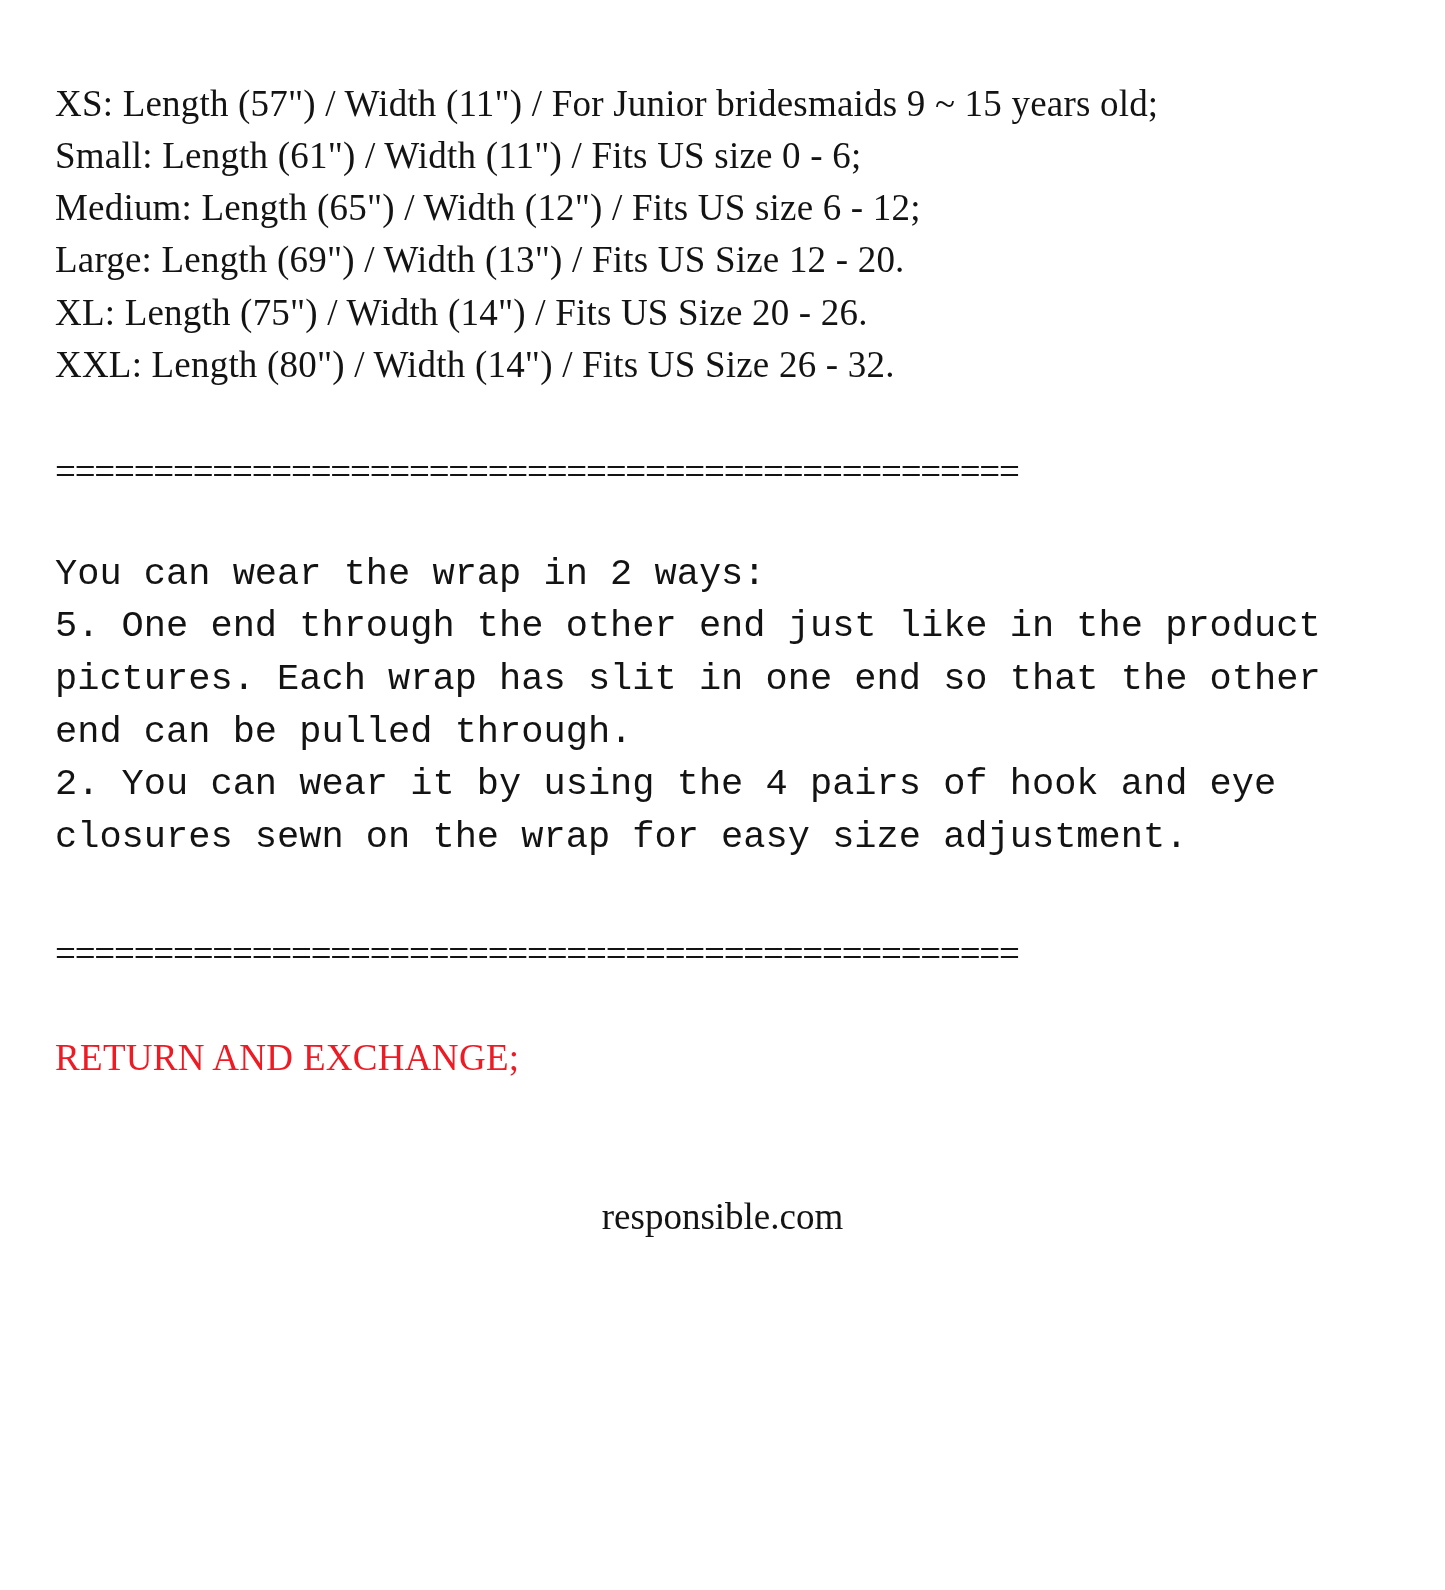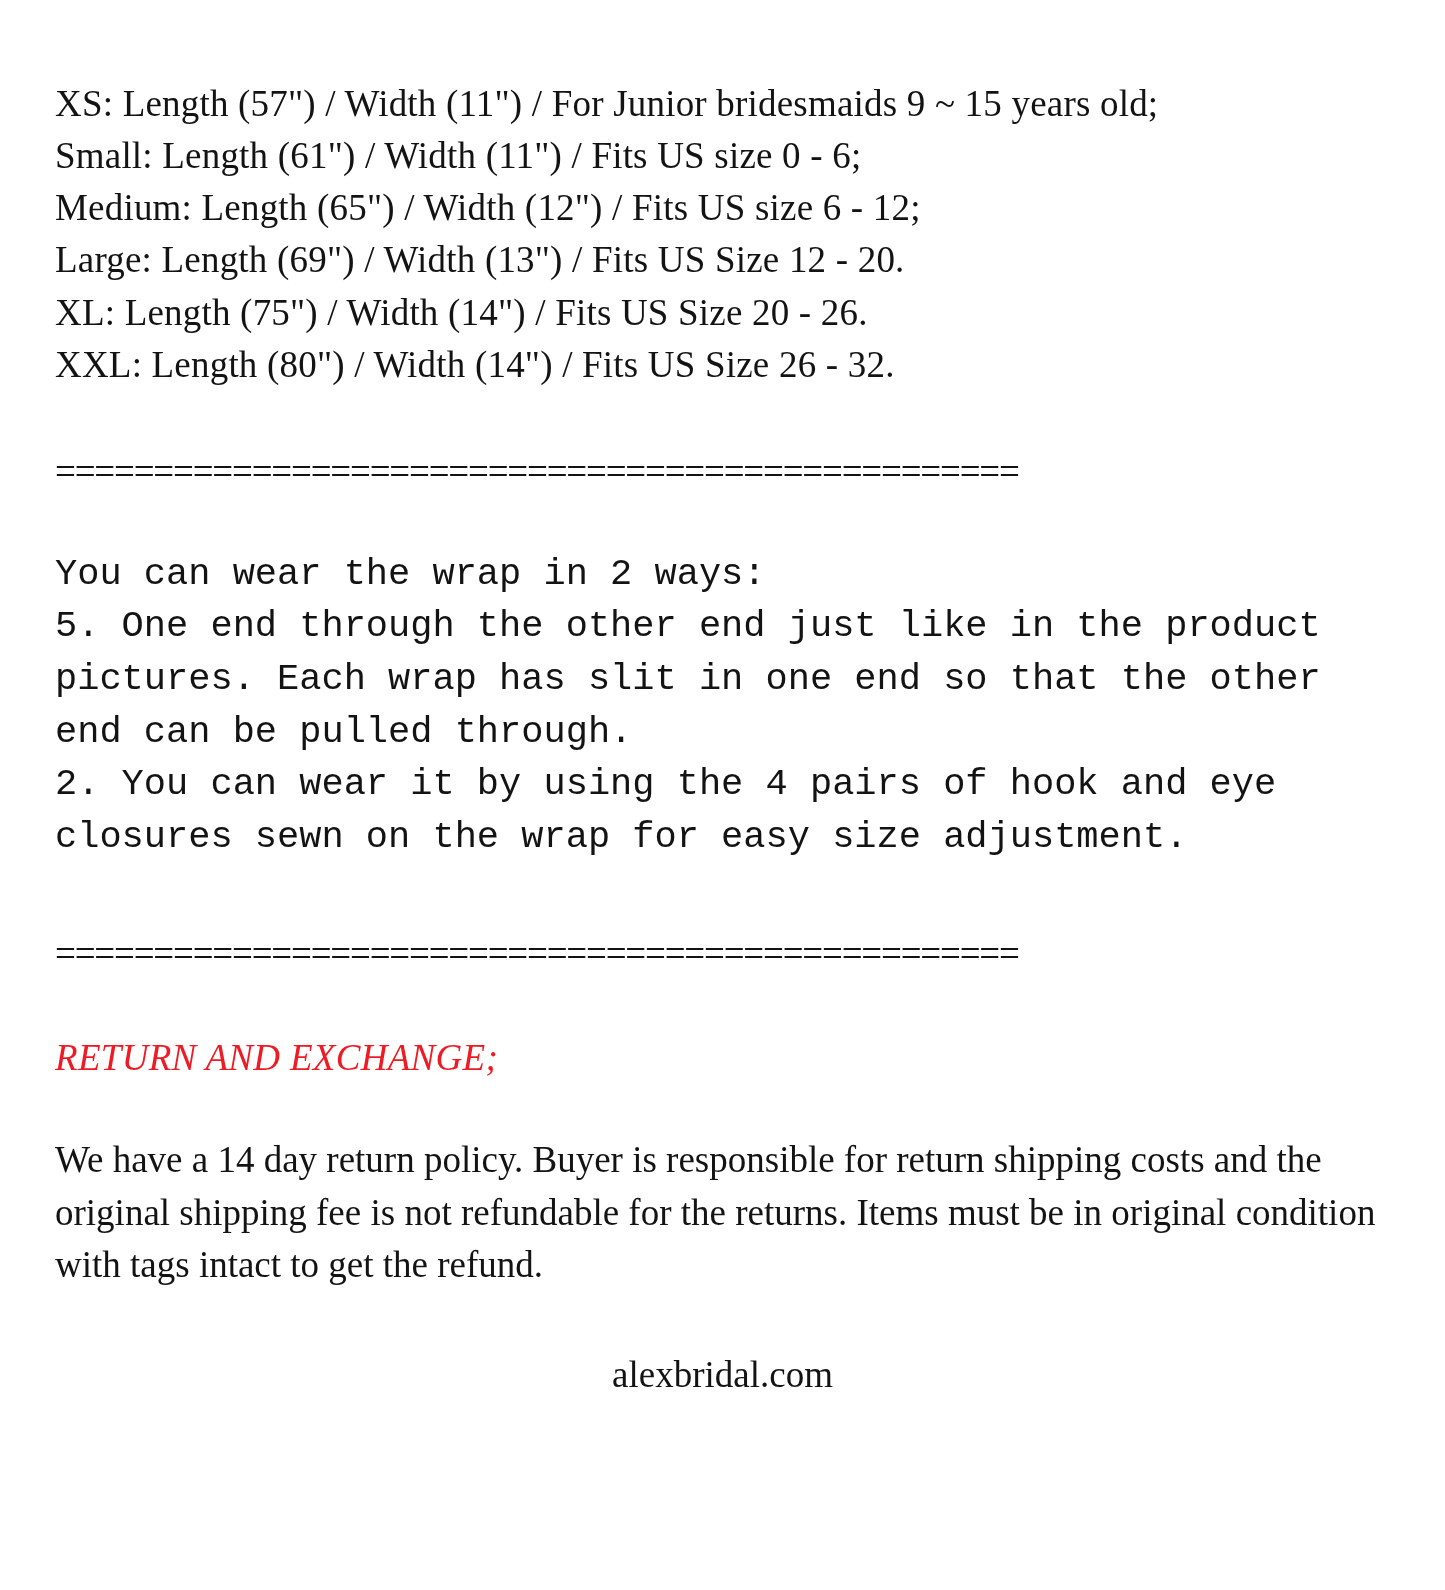--- a/index.html
+++ b/index.html
@@ -47,21 +47,20 @@
     max-width: 1330px;
     font-family: Liberation Mono, monospace;
   }
   .gap-before-rule2 { height: 72px; }
   .gap-after-rule2 { height: 62px; }
   .return-heading {
     font-size: 37px;
     line-height: 1.3;
     color: #ee1b24;
     letter-spacing: 0.3px;
-    font-style: italic;
   }
   .gap-heading { height: 52px; }
   .policy {
     font-size: 37px;
     line-height: 1.42;
     color: #131313;
     max-width: 1340px;
   }
   .gap-policy { height: 58px; }
   .sites {
@@ -99,21 +98,20 @@
   </div>
 
   <div class="gap-before-rule2"></div>
   <div class="rule">=================================================</div>
   <div class="gap-after-rule2"></div>
 
   <div class="return-heading">RETURN AND EXCHANGE;</div>
 
   <div class="gap-heading"></div>
 
-  <div class="policy">We have a 14 day return policy. Buyer is responsible for return shipping costs and the original shipping fee is not refundable for the returns. Items must be in original condition with tags intact to get the refund.</div>
 
   <div class="gap-policy"></div>
 
   <div class="sites">
-    <span class="site">alexbridal.com</span>
+    <span class="site">responsible.com</span>
   </div>
 
 </div>
 
 </body></html>

